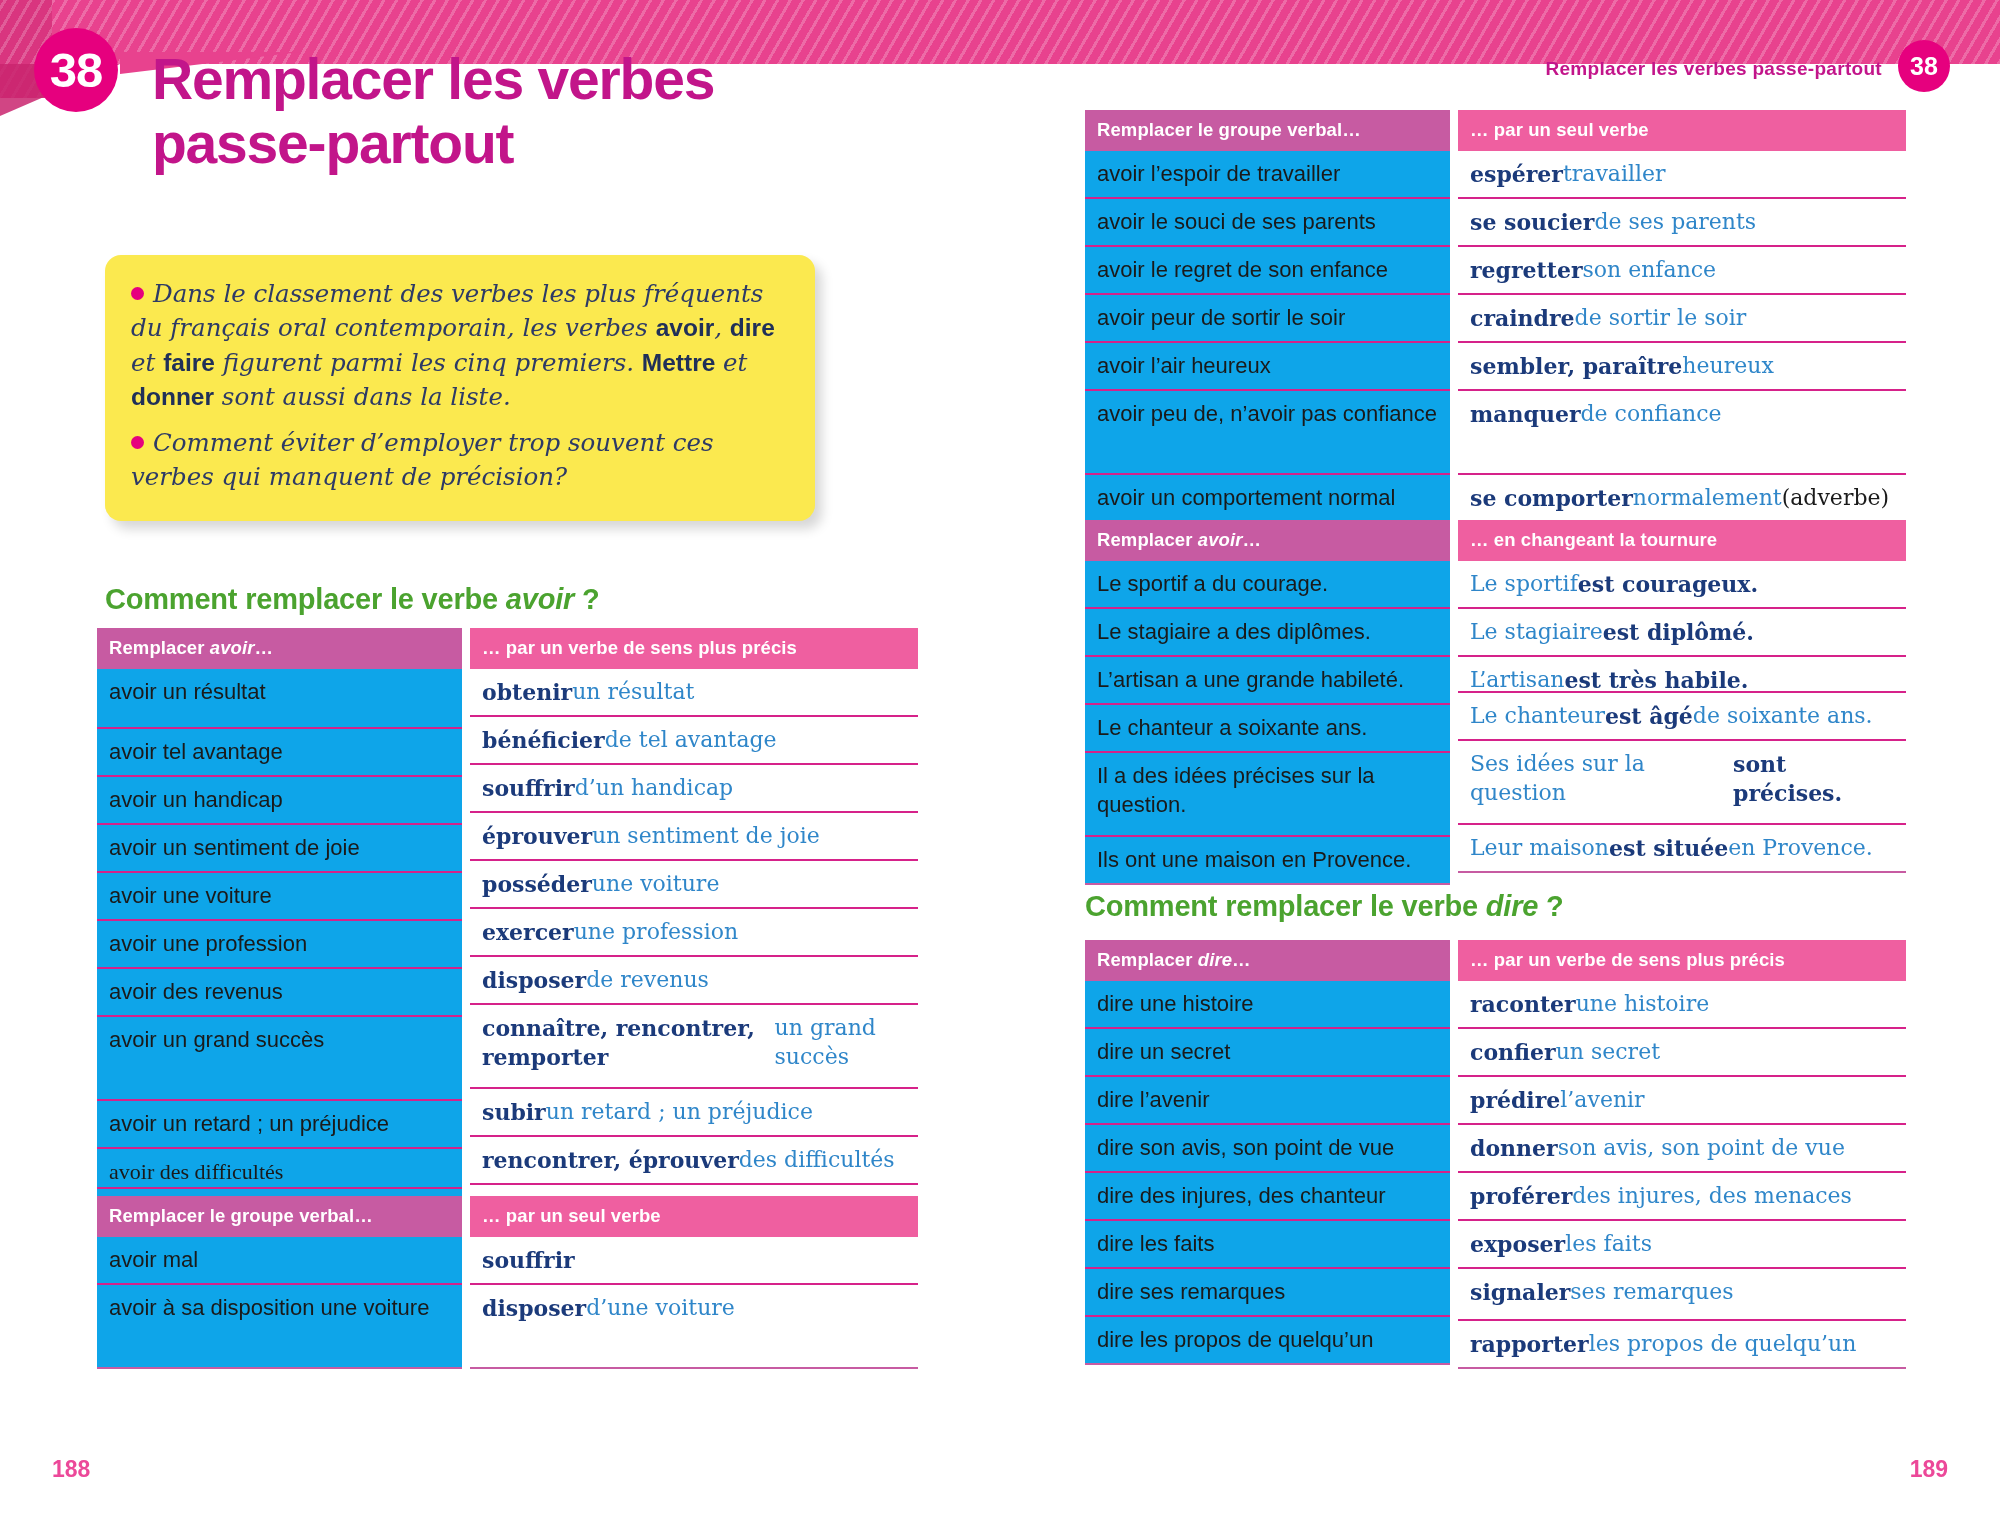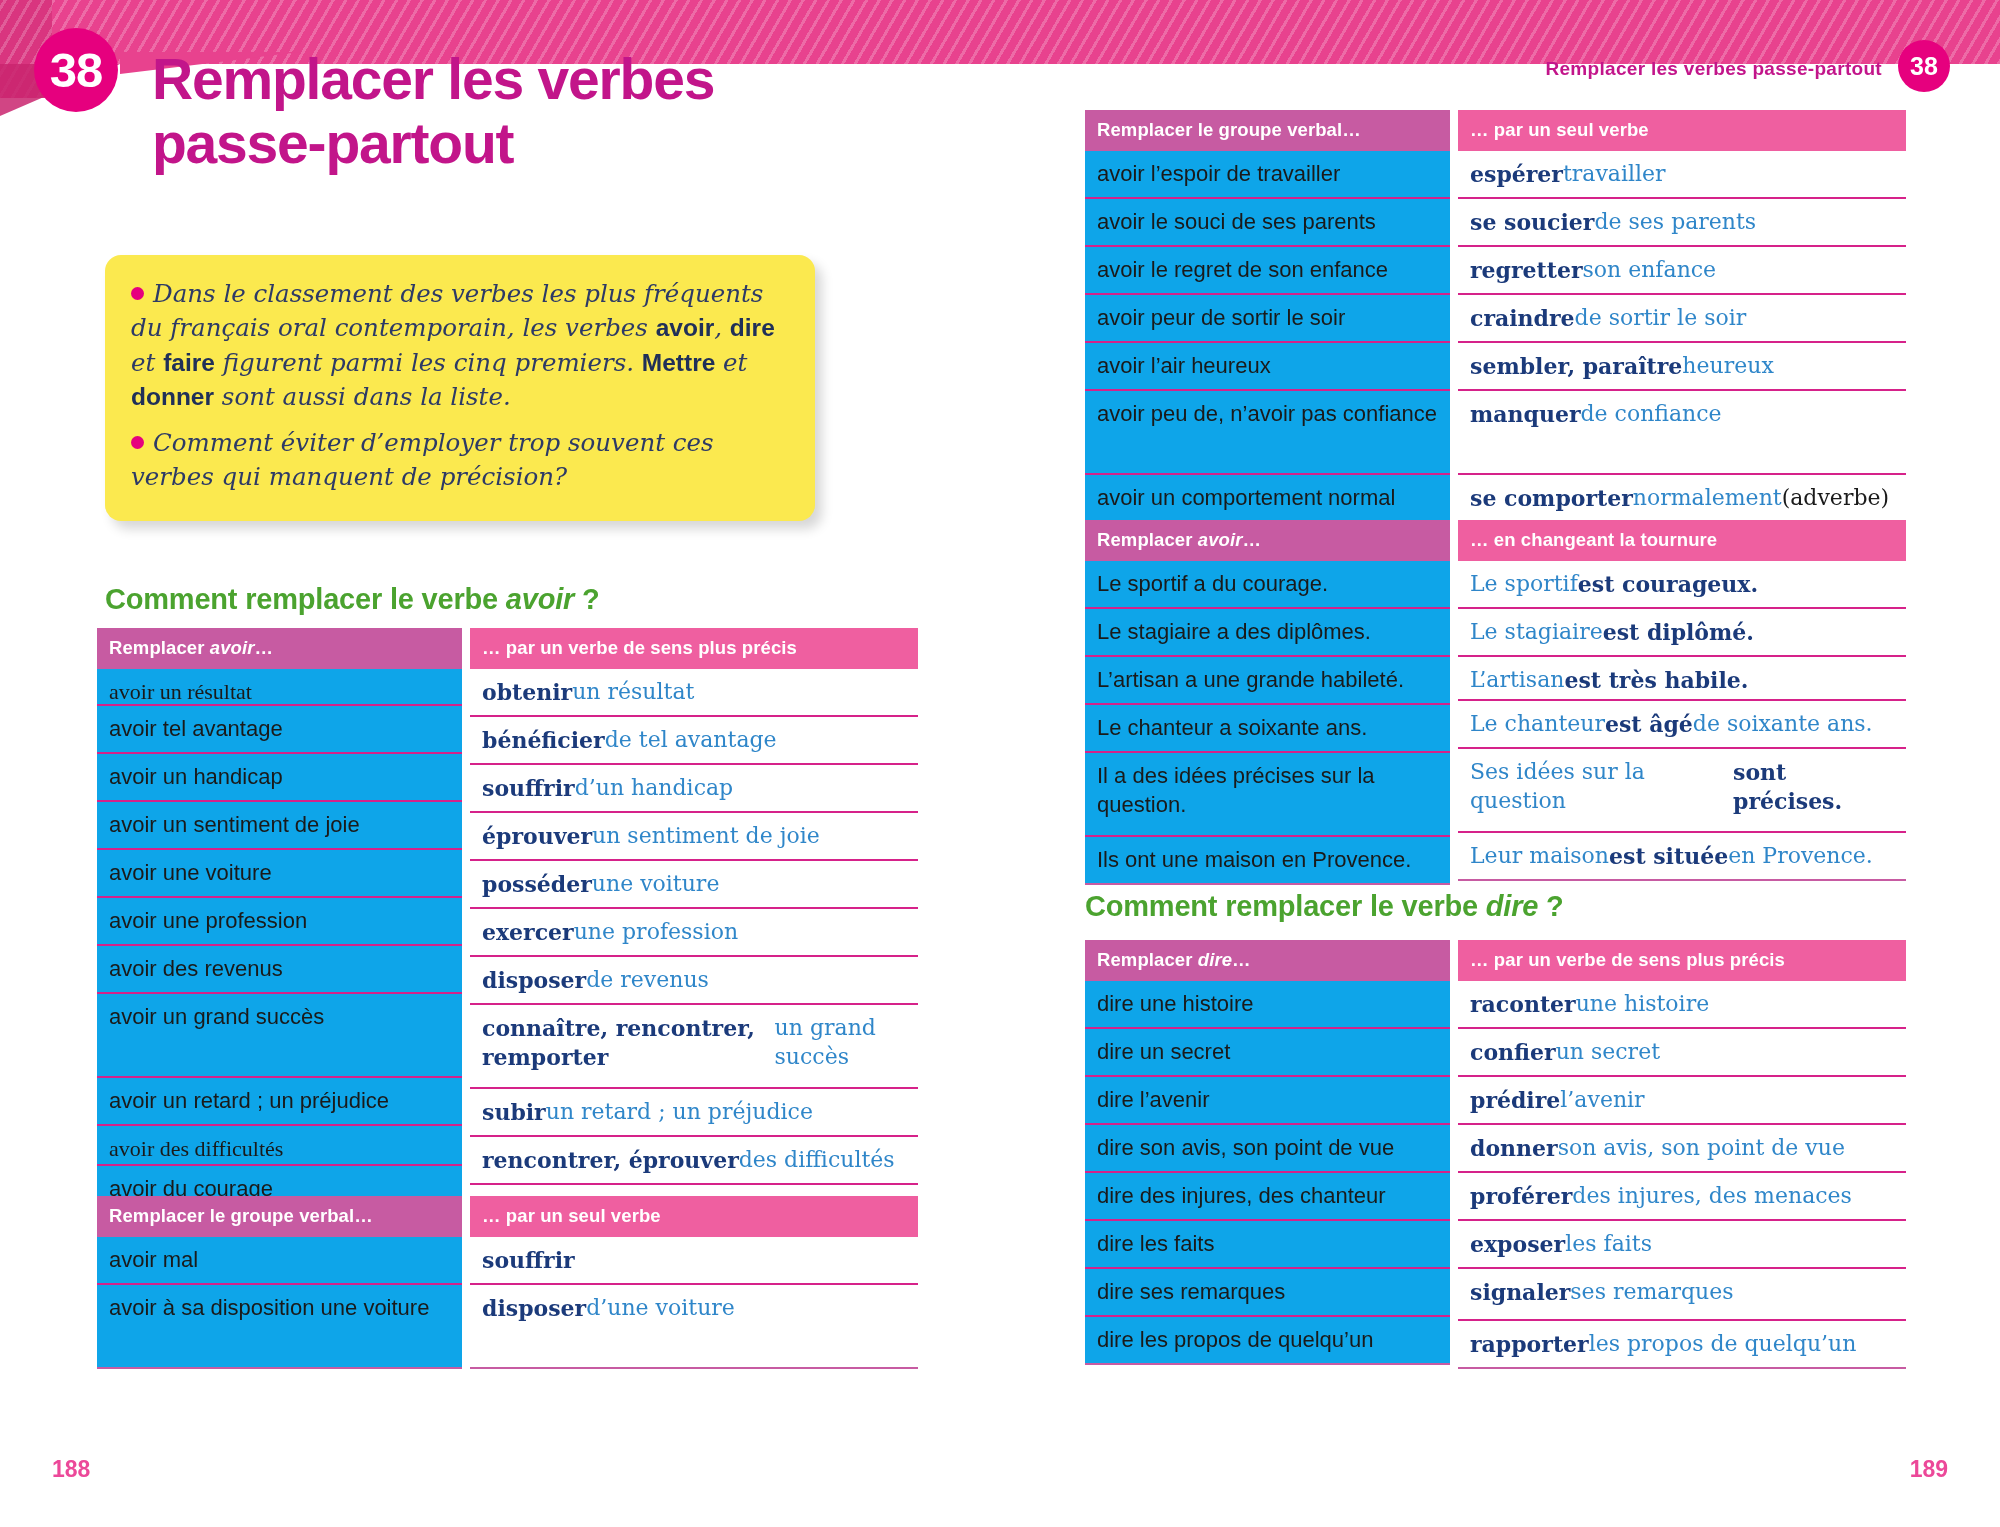--- a/index.html
+++ b/index.html
@@ -243,21 +243,21 @@
 
 <div class="section-heading" style="left:105px; top:583px;">
   <span>Comment remplacer le verbe </span><i>avoir</i><span> ?</span>
 </div>
 
 <div class="vtable" id="t-avoir-precis" style="left:97px; top:628px;">
   <div class="vcol vcol-left">
     <div class="hdr hdr-left">
       <span>Remplacer </span><i>avoir</i><span>…</span>
     </div>
-  <div class="cell cell-left" style="height: 37px; font-family: Liberation Serif, serif;">avoir un résultat</div>
+  <div class="cell cell-left" style="height: 60px;">avoir un résultat</div>
       <div class="cell cell-left" style="height: 48px;">avoir tel avantage</div>
       <div class="cell cell-left" style="height: 48px;">avoir un handicap</div>
       <div class="cell cell-left" style="height: 48px;">avoir un sentiment de joie</div>
       <div class="cell cell-left" style="height: 48px;">avoir une voiture</div>
       <div class="cell cell-left" style="height: 48px;">avoir une profession</div>
       <div class="cell cell-left" style="height: 48px;">avoir des revenus</div>
       <div class="cell cell-left" style="height: 84px;">avoir un grand succès</div>
       <div class="cell cell-left" style="height: 48px;">avoir un retard ; un préjudice</div>
       <div class="cell cell-left" style="height: 40px; font-family: Liberation Serif, serif;">avoir des difficultés</div>
       <div class="cell cell-left" style="height: 48px;">avoir du courage</div>
@@ -389,21 +389,21 @@
   <div class="vcol vcol-right">
     <div class="hdr hdr-right">… en changeant la tournure</div>
   <div class="cell cell-right" style="height: 48px;">
         <span>Le sportif </span>
         <b>est courageux.</b>
       </div>
       <div class="cell cell-right" style="height: 48px;">
         <span>Le stagiaire </span>
         <b>est diplômé.</b>
       </div>
-      <div class="cell cell-right" style="height: 44px; text-align: center;">
+      <div class="cell cell-right" style="height: 36px; text-align: center;">
         <span>L’artisan </span>
         <b>est très habile.</b>
       </div>
       <div class="cell cell-right" style="height: 48px;">
         <span>Le chanteur </span>
         <b>est âgé</b>
         <span> de soixante ans.</span>
       </div>
       <div class="cell cell-right" style="height: 84px;">
         <span>Ses idées sur la question </span>

